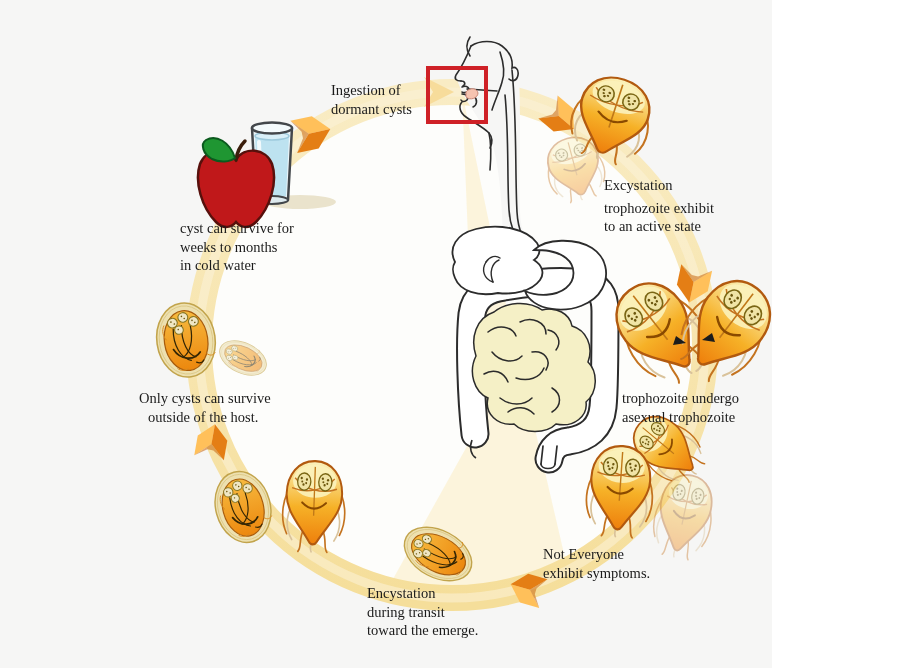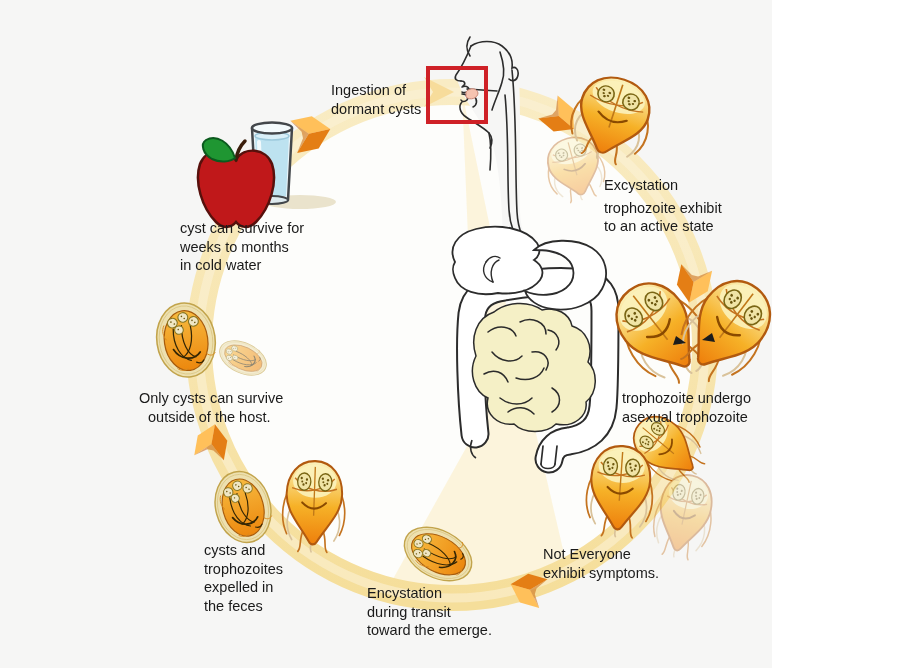--- a/index.html
+++ b/index.html
@@ -1,19 +1,19 @@
 <!DOCTYPE html>
 <html><head>
 <meta charset="utf-8">
 <style>
   html,body{margin:0;padding:0;}
   #stage{
     position:relative;width:772px;height:668px;overflow:hidden;
     background:#f6f6f5;
-    font-family:Liberation Sans, sans-serif;
+    font-family:Liberation Serif, serif;
   }
   #stage svg{position:absolute;left:0;top:0;}
   .label{
     position:absolute;
     font-size:14.5px;line-height:18.5px;color:#1a1a1a;
     white-space:nowrap;z-index:5;
   }
   .label .gap{margin-top:4px;}
   .label .indent{margin-left:9px;}
 </style>
@@ -297,26 +297,20 @@
   <div>Not Everyone</div>
   <div>exhibit symptoms.</div>
 </div>
 
 <div class="label" style="left:367px;top:584px;">
   <div>Encystation</div>
   <div>during transit</div>
   <div>toward the emerge.</div>
 </div>
 
-<div class="label" style="left:204px;top:541px;">
-  <div>cysts and</div>
-  <div>trophozoites</div>
-  <div>expelled in</div>
-  <div>the feces</div>
-</div>
 
 <div class="label" style="left:139px;top:389px;">
   <div>Only cysts can survive</div>
   <div class="indent">outside of the host.</div>
 </div>
 
 <div class="label" style="left:180px;top:219px;">
   <div>cyst can survive for</div>
   <div>weeks to months</div>
   <div>in cold water</div>

